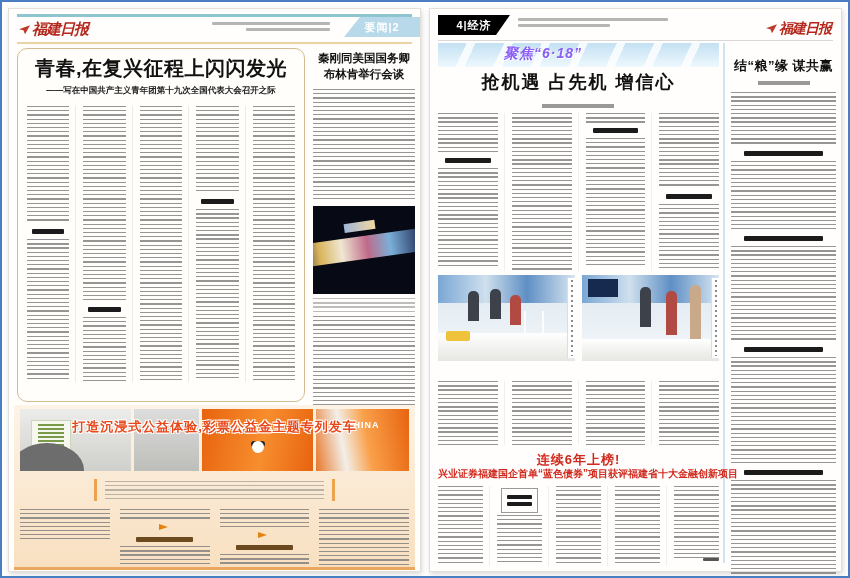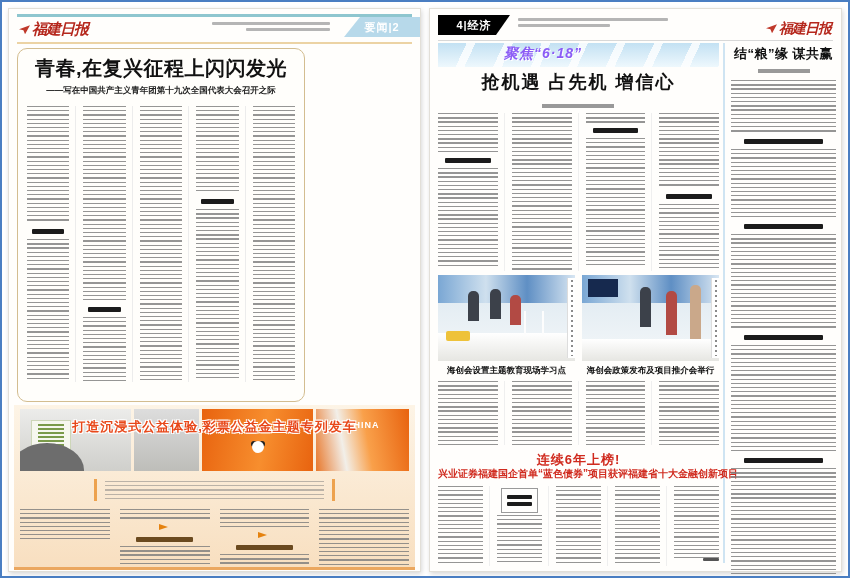--- a/index.html
+++ b/index.html
@@ -87,21 +87,21 @@
   .rp-mid .col:not(:last-child){border-right:1px solid #efefef;padding-right:6px;}
 
   .rp-bot-h1{position:absolute;top:442px;left:8px;width:281px;text-align:center;font-size:13px;font-weight:900;color:#d02a1e;letter-spacing:1px;}
   .rp-bot-h2{position:absolute;top:458px;left:8px;width:281px;text-align:center;font-size:10px;font-weight:900;color:#d02a1e;white-space:nowrap;}
   .rp-bot-cols{position:absolute;top:477px;left:8px;width:281px;height:80px;gap:7px;}
   .rp-bot-cols .col:not(:last-child){border-right:1px solid #efefef;padding-right:6px;}
   .boxed{border:1px solid #9a9a9a;margin:2px 4px;padding:3px 2px;}
   .boxed .shd{margin:3px 10%;height:4px;}
 
   .rp-side{position:absolute;top:36px;left:301px;width:105px;height:522px;}
-  .rp-side-h{font-size:13px;font-weight:900;text-align:center;margin:0 0 6px;letter-spacing:.5px;}
+  .rp-side-h{font-size:13px;font-weight:900;text-align:center;margin:12px 0 6px;letter-spacing:.5px;}
   .rp-side-by{width:52px;height:4px;background:#999;margin:0 auto 7px;}
 </style>
 </head>
 <body>
 
 <div class="canvas">
 
   <div class="page" id="leftPage">
     <div class="lp-topline"></div>
     <div class="lp-logo">
@@ -135,20 +135,27 @@
           <div class="mt" style="height:88px"></div>
           <div class="shd"></div>
           <div class="mt" style="height:172px"></div>
         </div>
         <div class="col">
           <div class="mt" style="height:276px"></div>
         </div>
       </div>
     </div>
 
+    <div class="lp-side">
+      <div class="lp-side-h">秦刚同美国国务卿布林肯举行会谈</div>
+      <div class="mt" style="height:112px"></div>
+      <div class="space-photo"></div>
+      <div class="mt light" style="height:14px"></div>
+      <div class="mt" style="height:92px;margin-top:4px"></div>
+    </div>
 
     <div class="lp-bottom">
       <div class="strip">
         <div class="tileA">
           <div class="poster">
               <i></i>
             </div>
         </div>
         <div class="tileB"></div>
         <div class="tileC">
@@ -244,24 +251,20 @@
         <div class="screen"></div>
         <div class="person" style="left:58px;top:12px;height:40px"></div>
         <div class="person red" style="left:84px;top:16px;height:44px"></div>
         <div class="person" style="left:108px;top:10px;height:60px;background:#caa88a"></div>
         <div class="ptable" style="height:22px"></div>
         <div class="vcap">
             <i></i>
           </div>
       </div>
     </div>
-    <div class="rp-caps">
-      <div class="rp-cap">海创会设置主题教育现场学习点</div>
-      <div class="rp-cap">海创会政策发布及项目推介会举行</div>
-    </div>
 
     <div class="cols rp-mid">
       <div class="col">
           <div class="mt" style="height:64px"></div>
         </div>
       <div class="col">
           <div class="mt" style="height:64px"></div>
         </div>
       <div class="col">
           <div class="mt" style="height:64px"></div>

